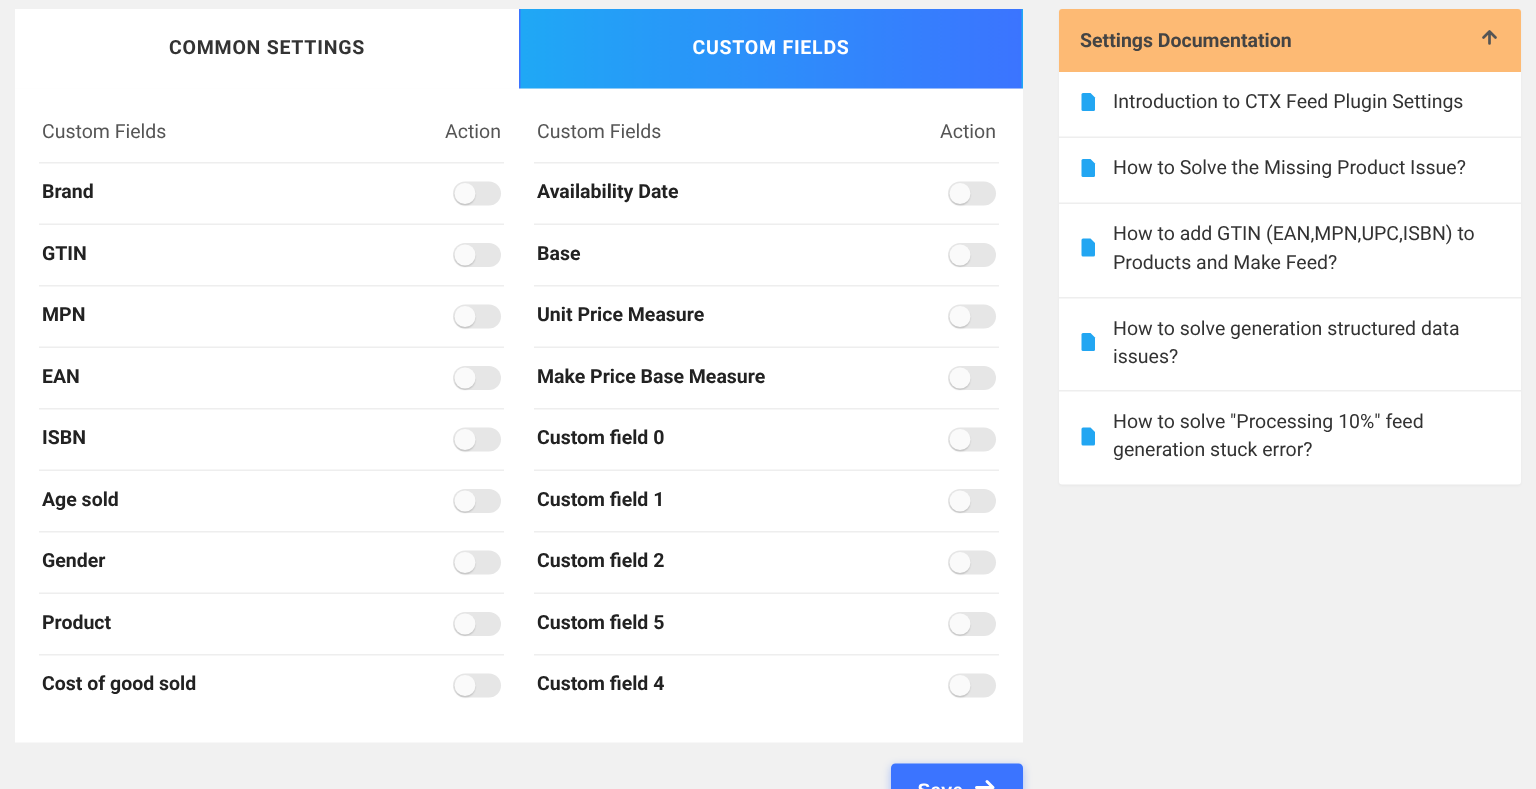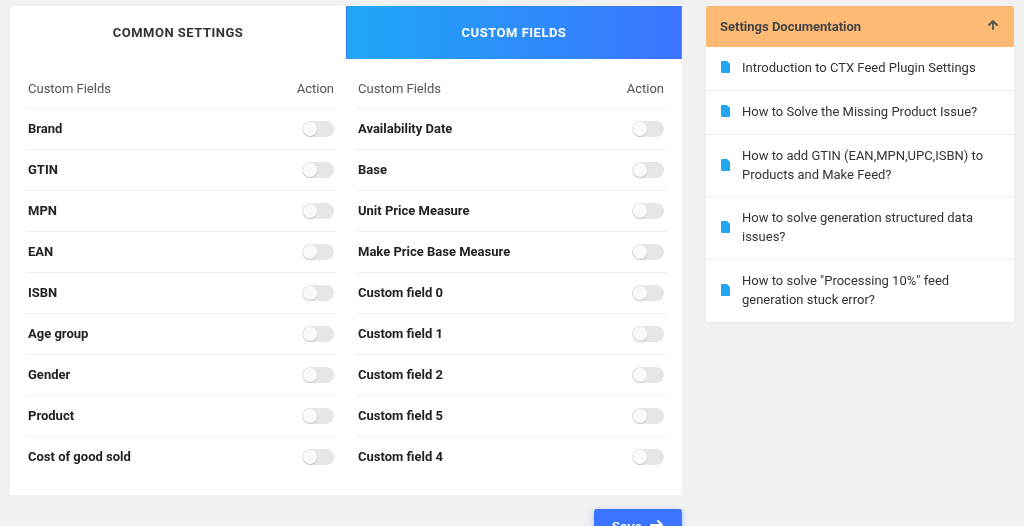--- a/index.html
+++ b/index.html
@@ -139,21 +139,21 @@
           </div>
         <div class="row">
             <span class="lbl">EAN</span>
             <div class="toggle"></div>
           </div>
         <div class="row">
             <span class="lbl">ISBN</span>
             <div class="toggle"></div>
           </div>
         <div class="row">
-            <span class="lbl">Age group</span>
+            <span class="lbl">Age sold</span>
             <div class="toggle"></div>
           </div>
         <div class="row">
             <span class="lbl">Gender</span>
             <div class="toggle"></div>
           </div>
         <div class="row">
             <span class="lbl">Product</span>
             <div class="toggle"></div>
           </div>

